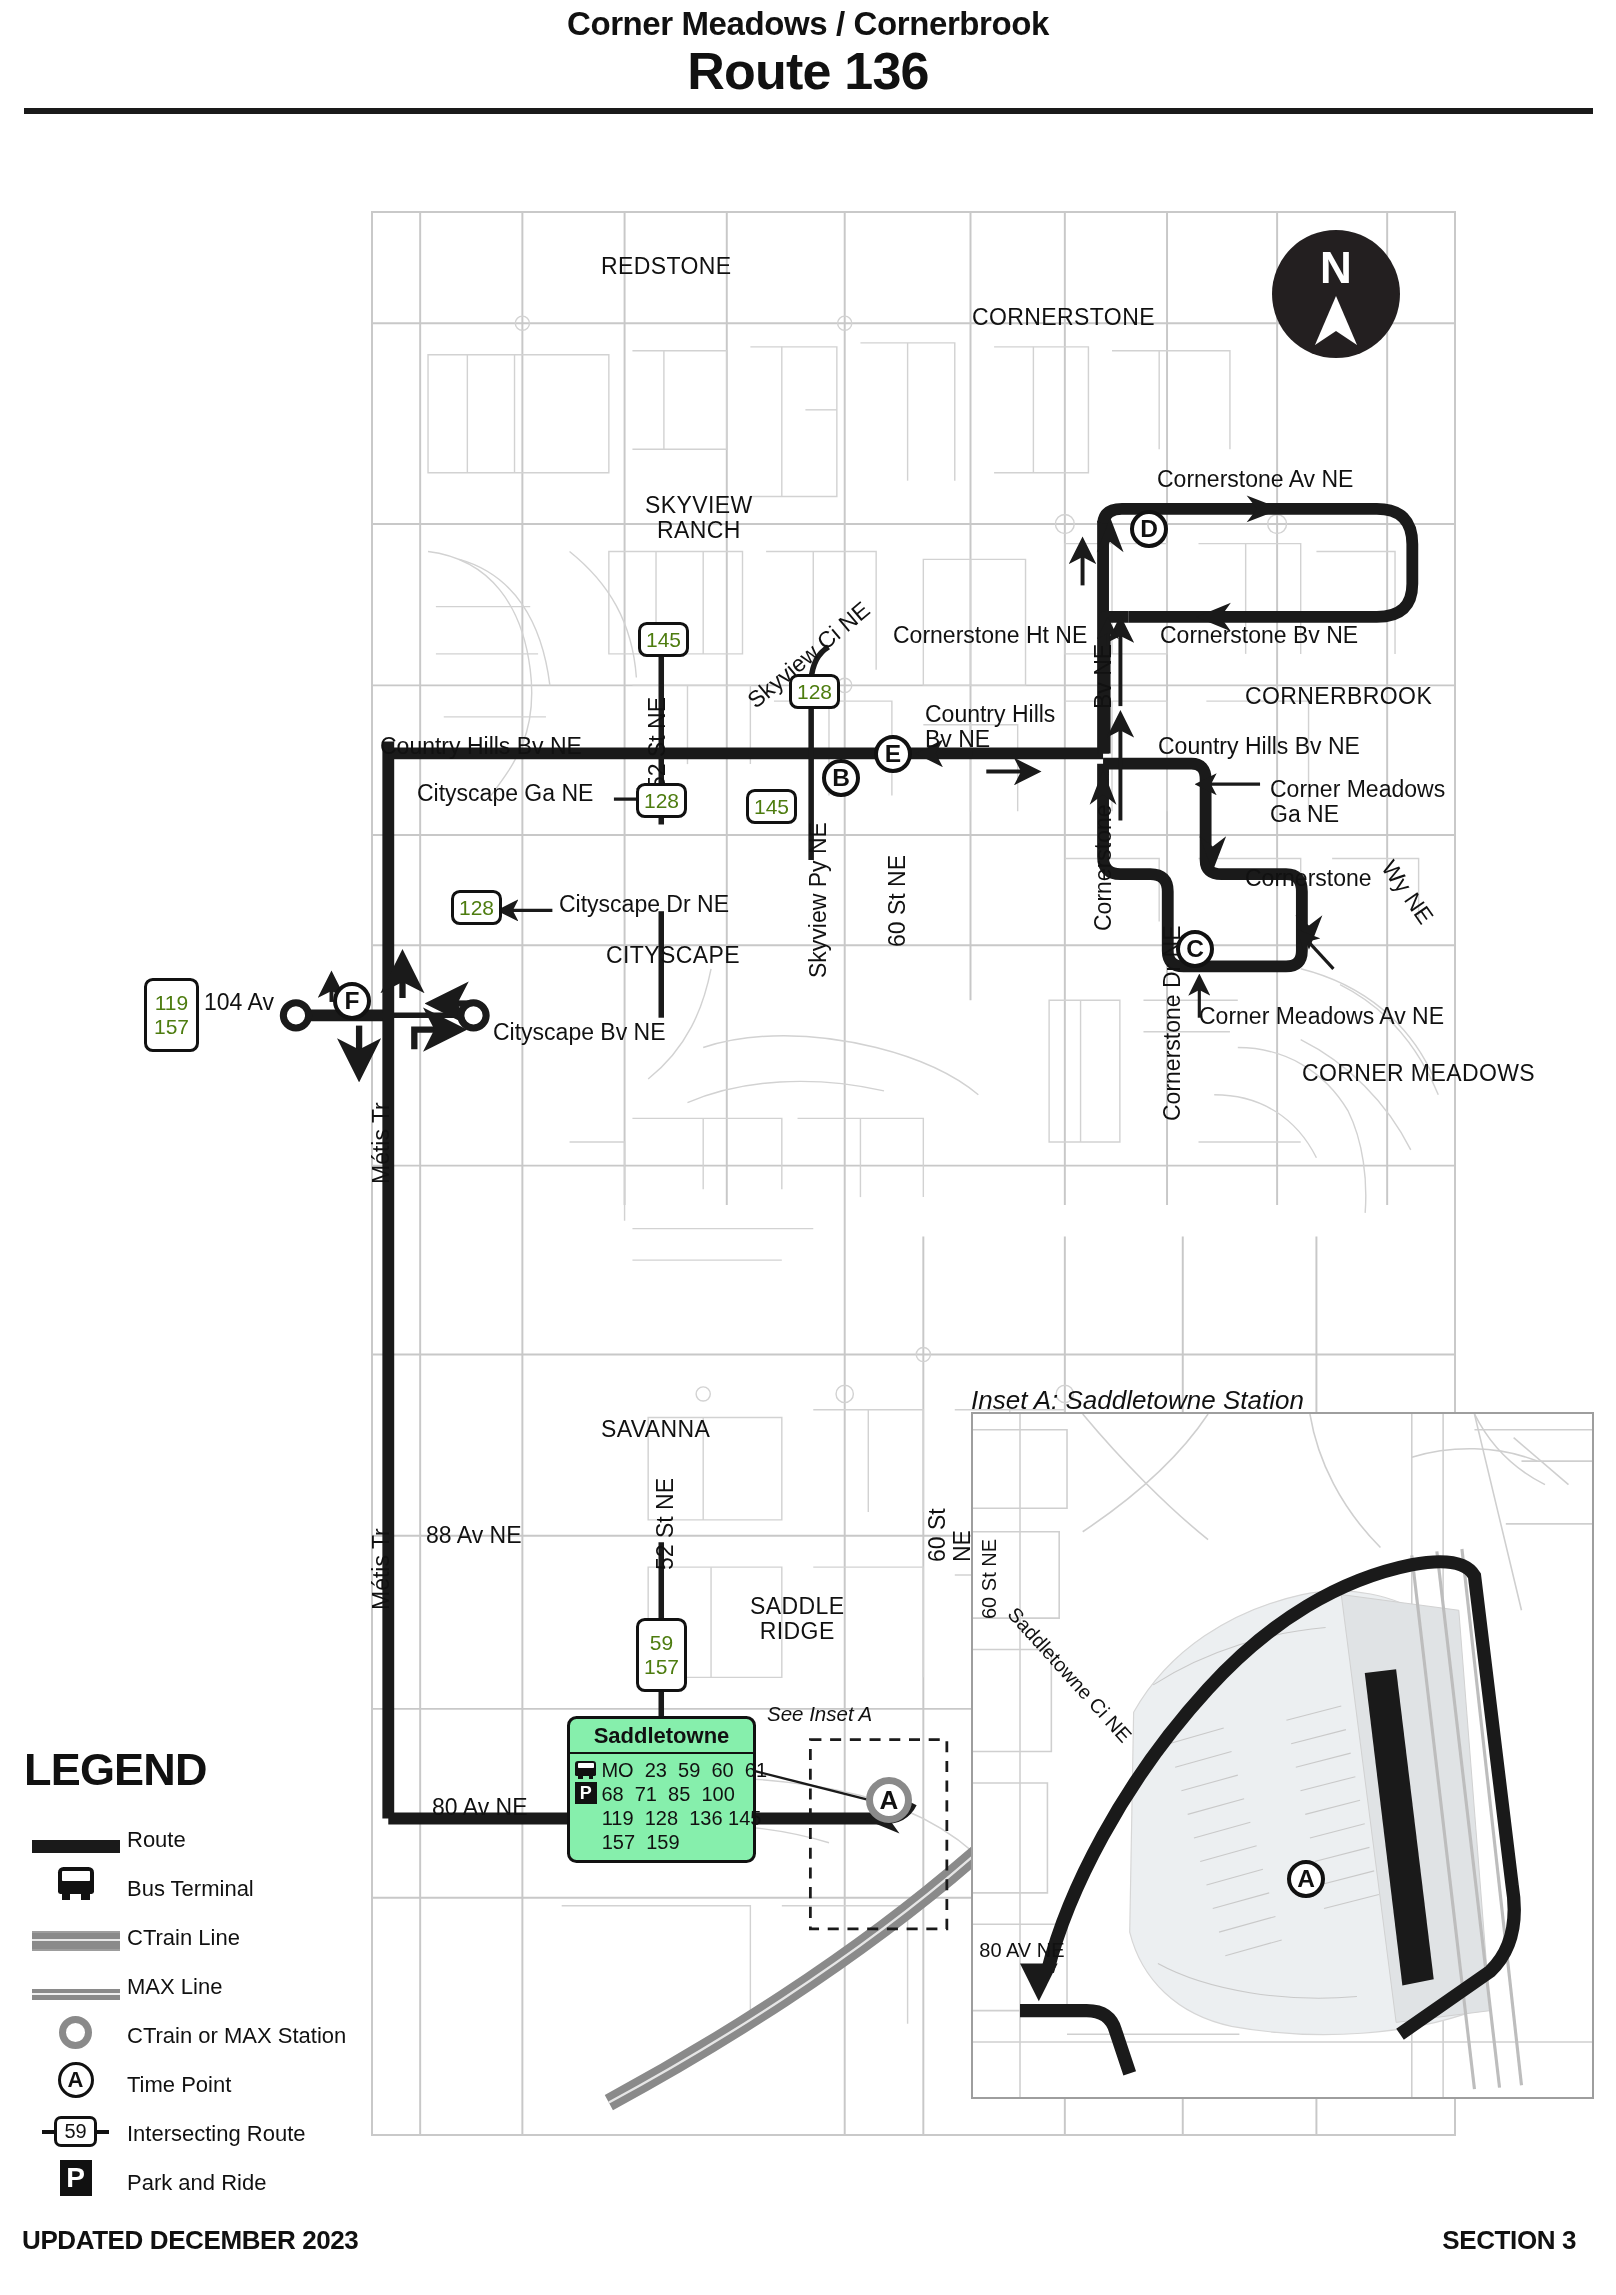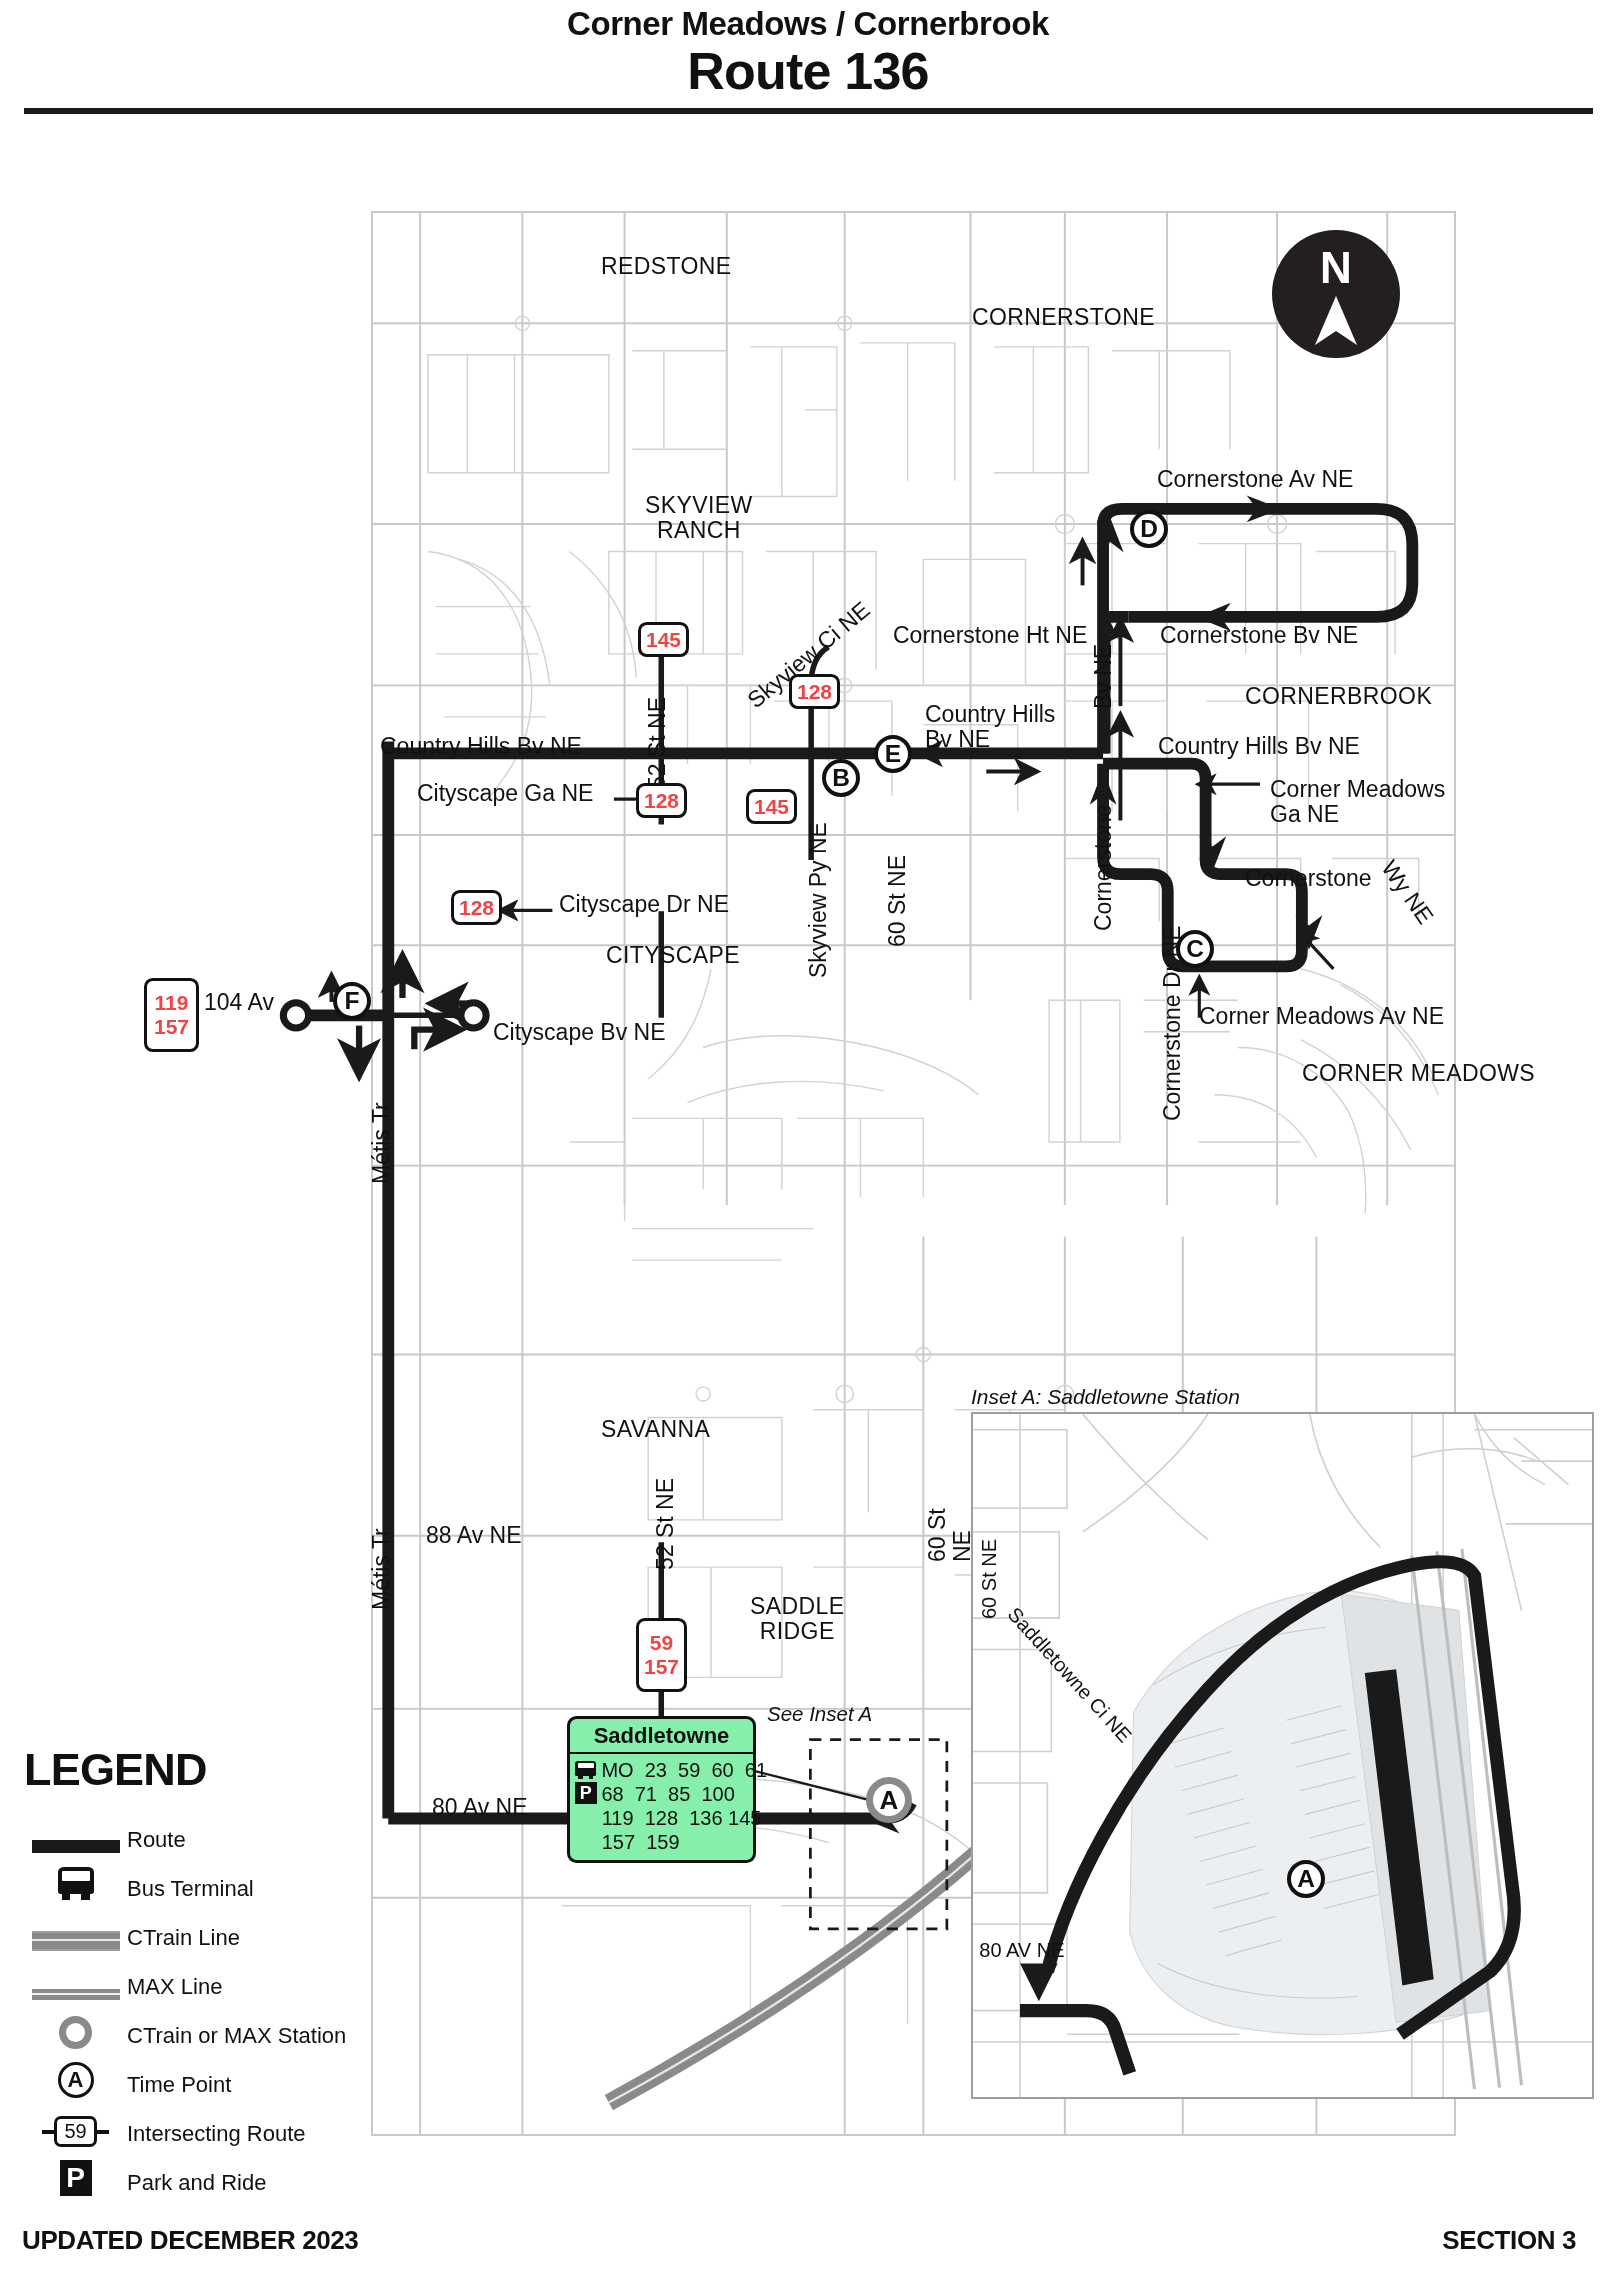--- a/index.html
+++ b/index.html
@@ -24,21 +24,21 @@
 
   
   .lbl{position:absolute;font-size:20.5px;line-height:1.1;color:#111;white-space:pre;}
   .lbl.big{font-size:23px;}
   .lbl.hood{font-size:23px;letter-spacing:0.4px;}
   .lbl.ital{font-style:italic;font-size:20.5px;}
   .rot90{transform:rotate(-90deg);transform-origin:0 0;}
 
   
   .shield{position:absolute;border:3.2px solid #111;border-radius:8.7px;background:#fff;
-          font-size:21px;font-weight:bold;text-align:center;color:#ef4444;
+          font-size:21px;font-weight:normal;text-align:center;color:#4d7c0f;
           display:flex;flex-direction:column;align-items:center;justify-content:center;
           padding:1.6px 6.3px;box-sizing:border-box;line-height:1.12;}
 
   
   .tp{position:absolute;width:38px;height:38px;border:4px solid #111;border-radius:50%;background:#fff;
       display:flex;align-items:center;justify-content:center;font-size:24.5px;font-weight:bold;color:#111;box-sizing:border-box;}
   .tp.station{border:7px solid #8a8a8a;width:46px;height:46px;font-size:26px;}
 
   
   #compass{position:absolute;left:1272px;top:230px;width:128px;height:128px;border-radius:50%;background:#231f20;}
@@ -78,21 +78,21 @@
   .sw-max{width:88px;height:11px;background:#8a8a8a;position:relative;}
   .sw-max:after{content:"";position:absolute;left:0;top:4px;width:88px;height:2.4px;background:#efefef;}
   .sw-station{width:33px;height:33px;border:7px solid #8a8a8a;border-radius:50%;box-sizing:border-box;}
   .sw-tp{width:36px;height:36px;border:3.2px solid #111;border-radius:50%;display:flex;align-items:center;justify-content:center;font-size:22px;font-weight:bold;box-sizing:border-box;}
   .sw-int{display:flex;align-items:center;}
   .sw-int .bar{width:12.6px;height:4px;background:#111;}
   .sw-int .sh{border:3.2px solid #111;border-radius:7px;padding:0.8px 7px;font-size:20px;background:#fff;}
   .sw-pr{width:32px;height:36px;background:#111;color:#fff;font-weight:bold;font-size:28px;text-align:center;line-height:36px;}
 
   
-  #inset-title{position:absolute;left:971px;top:1385px;font-size:21px;font-style:italic;}
+  #inset-title{position:absolute;left:971px;top:1385px;font-size:26px;font-style:italic;}
   #inset{position:absolute;left:971px;top:1412px;width:623px;height:687px;border:2.4px solid #9e9e9e;box-sizing:border-box;background:#fff;overflow:hidden;}
 </style>
 </head>
 <body>
 
 <div id="header">
   <div id="subtitle">Corner Meadows / Cornerbrook</div>
   <div id="route-title">Route 136</div>
   <div id="header-rule"></div>
 </div>

